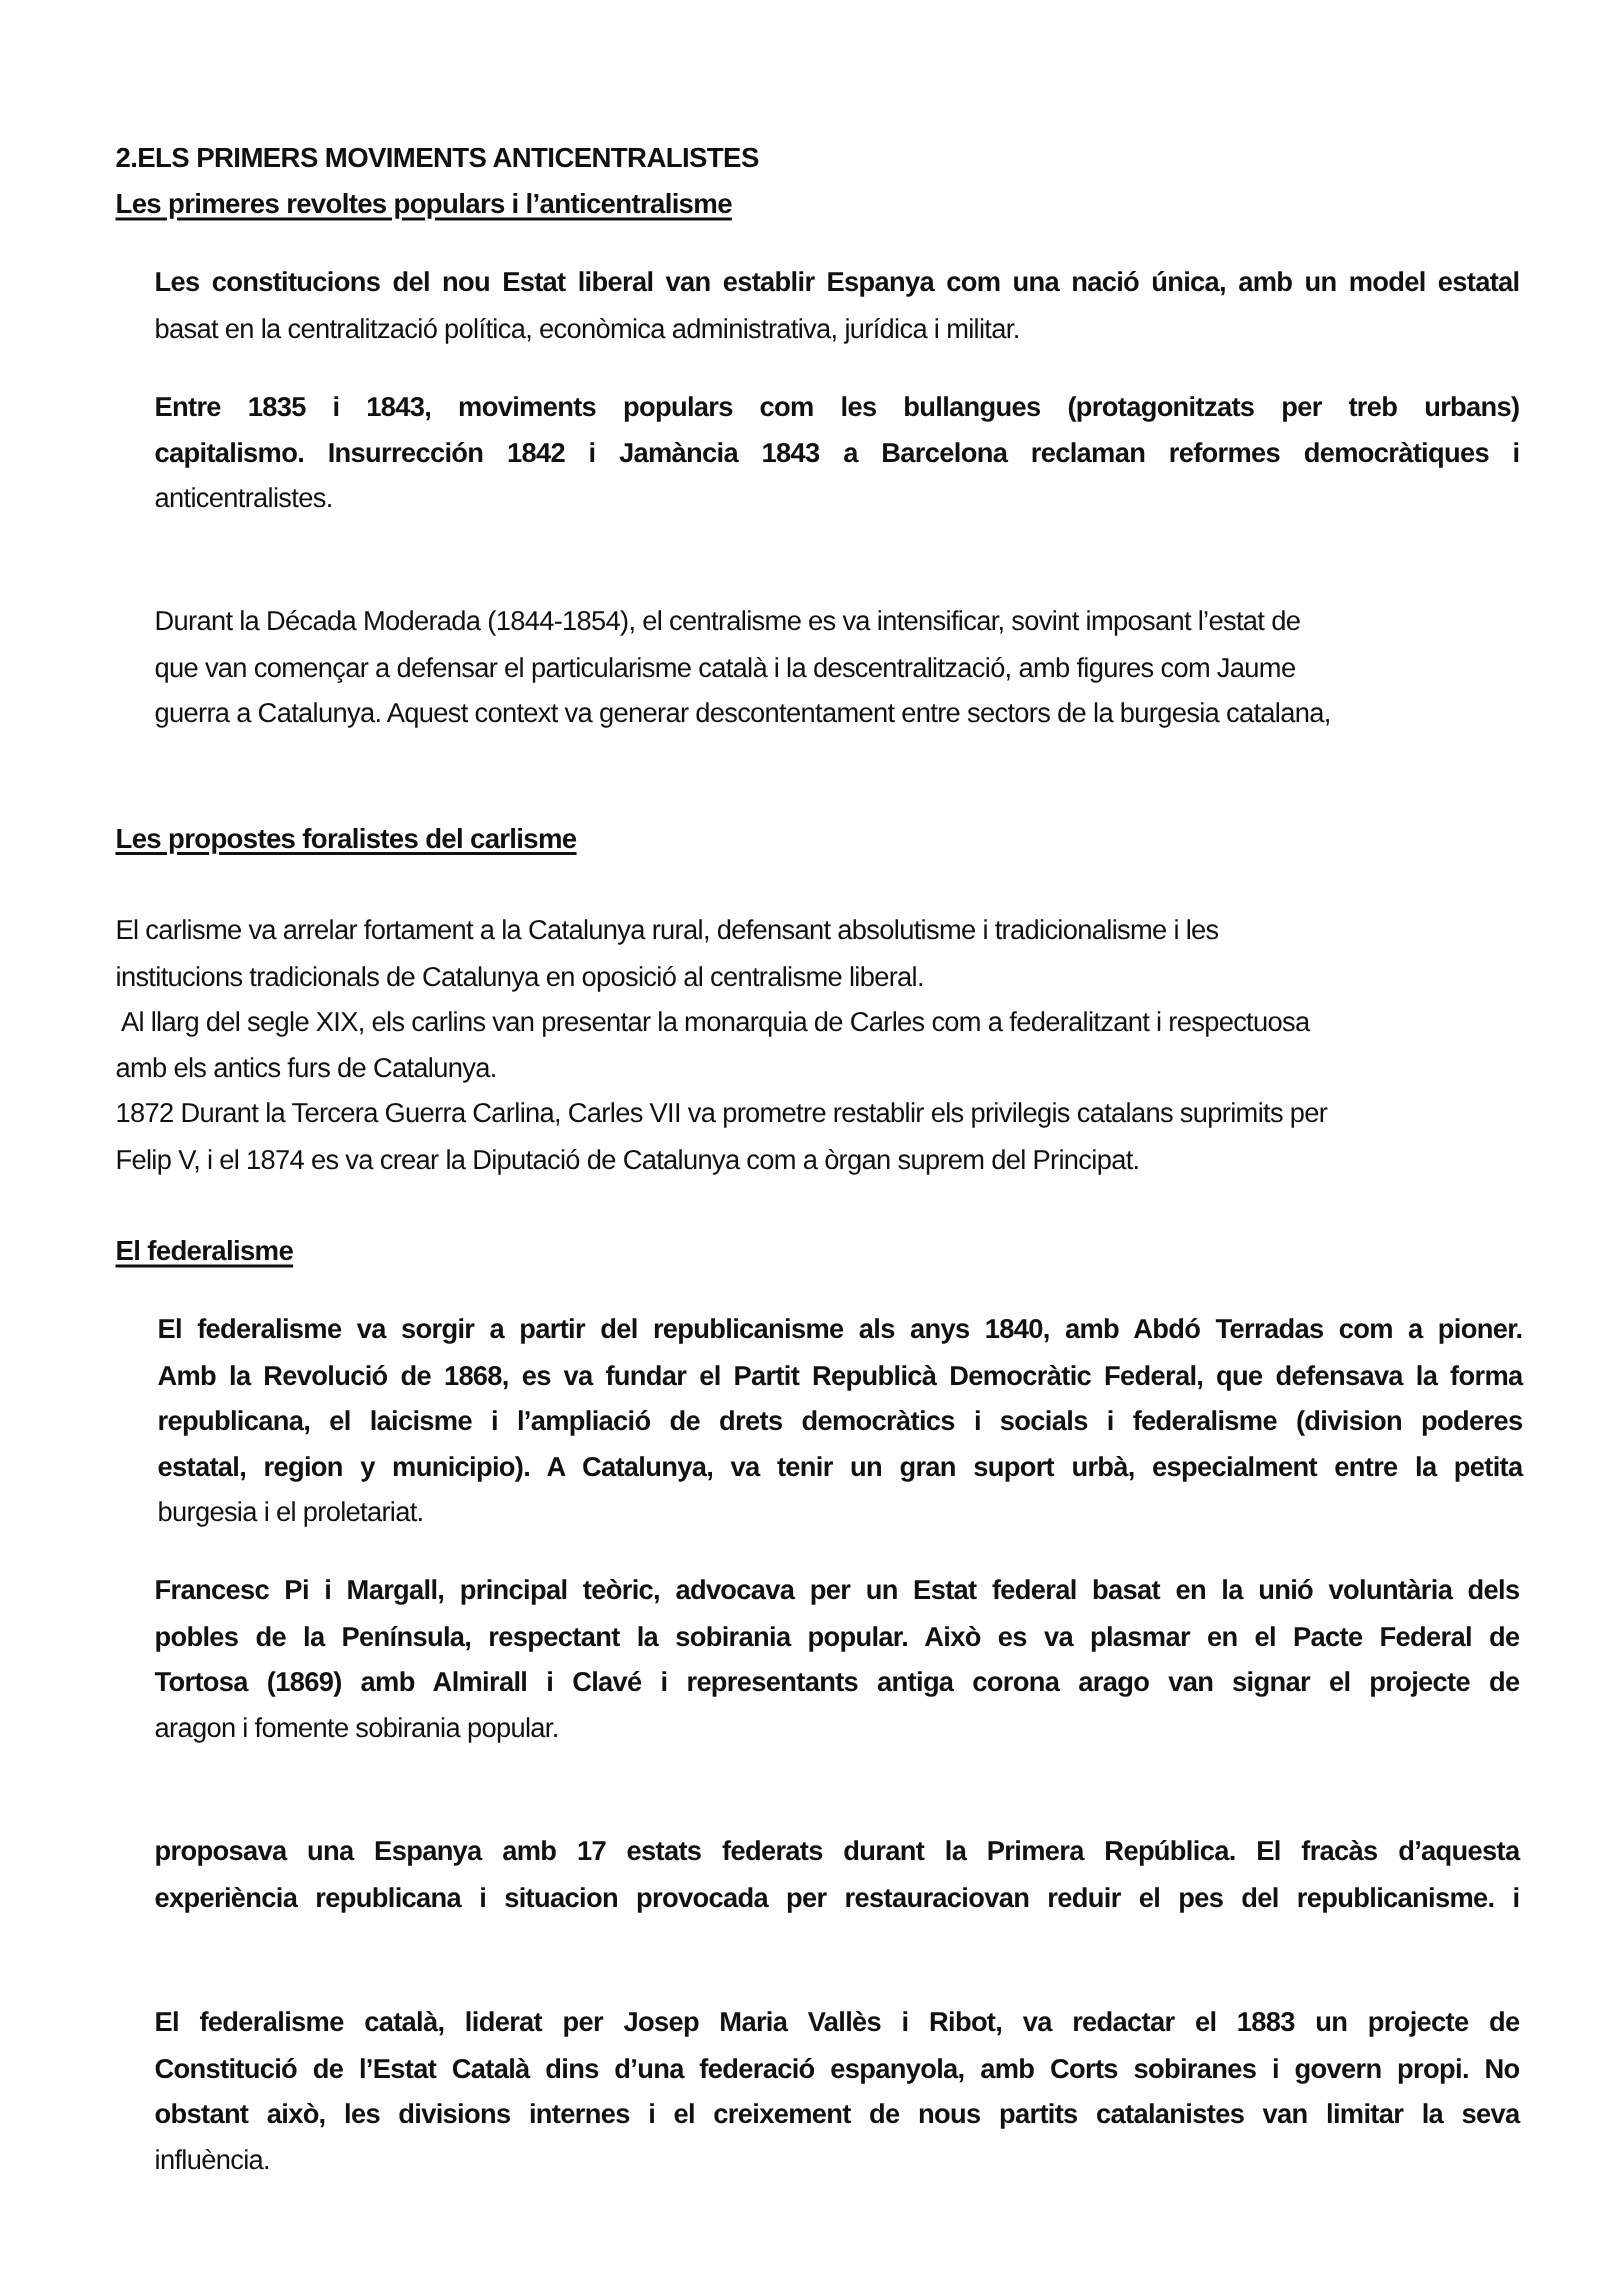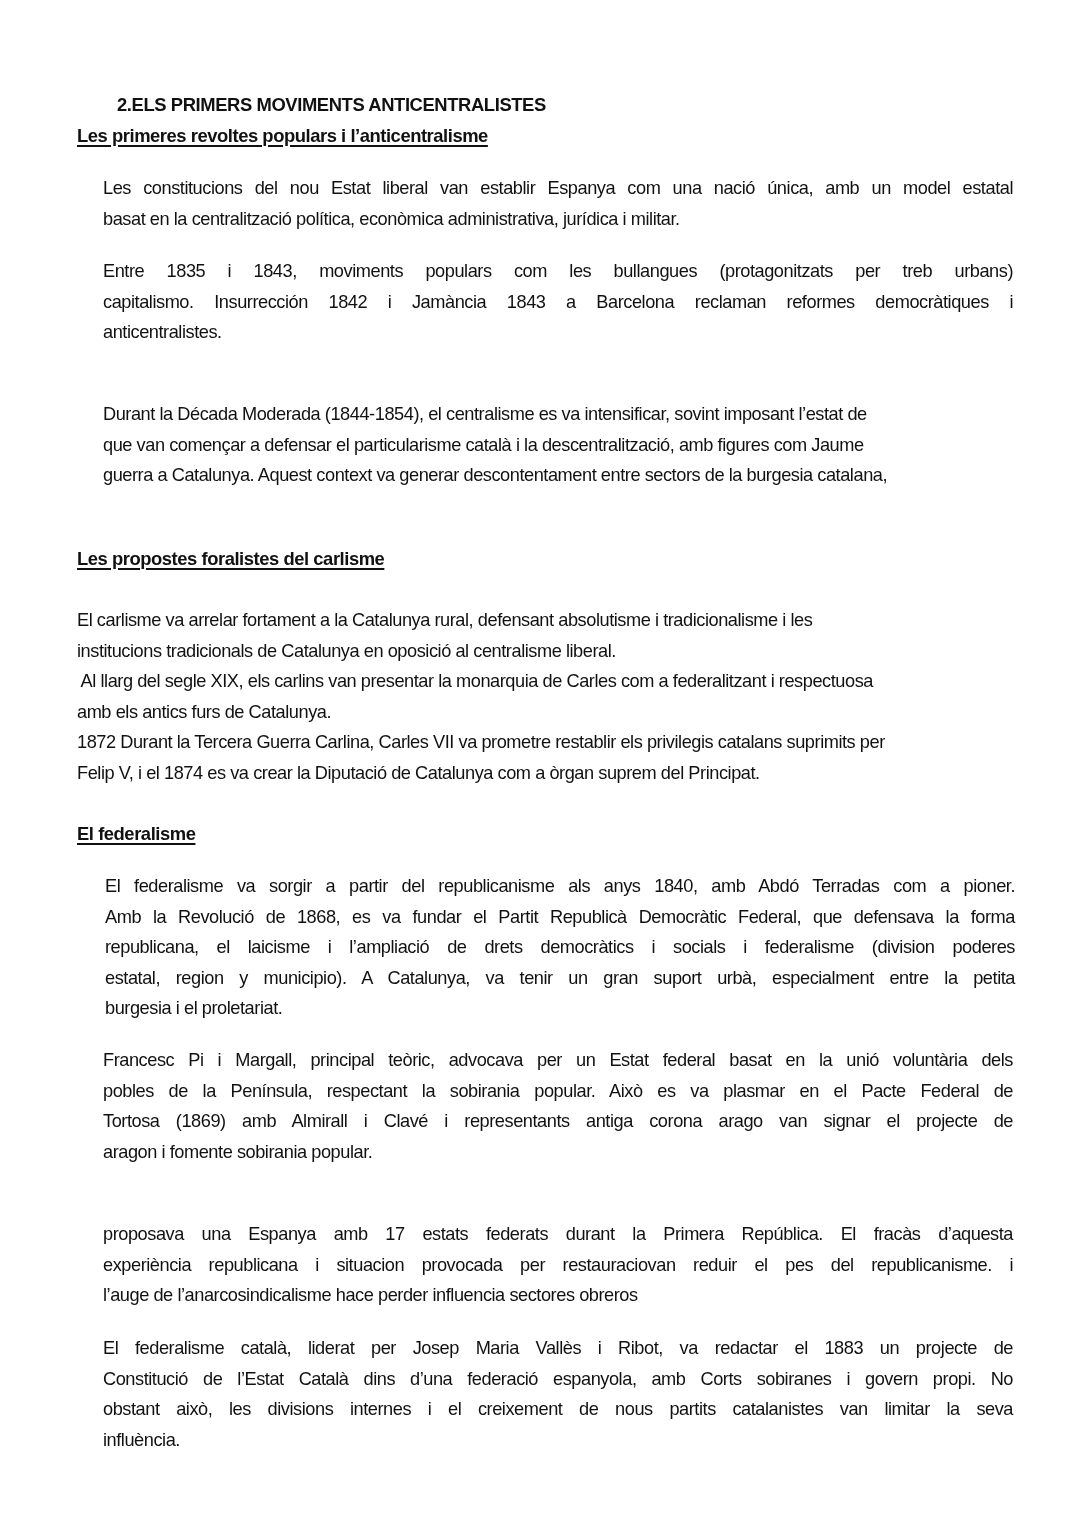--- a/index.html
+++ b/index.html
@@ -44,28 +44,29 @@
   }
   .line {
     display: block;
     white-space: nowrap;
   }
   .jline {
     display: block;
     text-align: justify;
     text-align-last: justify;
     white-space: normal;
+    font-weight: bold;
   }
 </style>
 </head>
 <body>
 
 <div class="page">
 
-  <div class="block title" style="left:77px; top:90px;margin-left:40px;">
+  <div class="block title" style="left:77px; top:90px;">
     <span class="line">2.ELS PRIMERS MOVIMENTS ANTICENTRALISTES</span>
   </div>
 
   <div class="block heading" style="left:77px; top:121px;">
     <span class="line">Les primeres revoltes populars i l’anticentralisme</span>
   </div>
 
   <div class="block" style="left:103px; top:173px; width:910px;">
     <span class="jline">Les constitucions del nou Estat liberal van establir Espanya com una nació única, amb un model estatal</span>
     <span class="line">basat en la centralització  política, econòmica administrativa, jurídica i militar.</span>
@@ -111,21 +112,20 @@
   <div class="block" style="left:103px; top:1045px; width:910px;">
     <span class="jline">Francesc Pi i Margall, principal teòric, advocava per un Estat federal basat en la unió voluntària dels</span>
     <span class="jline">pobles de la Península, respectant la sobirania popular. Això es va plasmar en el Pacte Federal de</span>
     <span class="jline">Tortosa (1869) amb Almirall i Clavé i representants antiga corona arago van signar el projecte de</span>
     <span class="line">aragon i fomente sobirania popular.</span>
   </div>
 
   <div class="block" style="left:103px; top:1219px; width:910px;">
     <span class="jline">proposava una Espanya amb 17 estats federats durant la Primera República. El fracàs d’aquesta</span>
     <span class="jline">experiència republicana i situacion provocada per restauraciovan reduir el pes del republicanisme. i</span>
-    <span class="line">l’auge de l’anarcosindicalisme hace perder influencia sectores obreros</span>
   </div>
 
   <div class="block" style="left:103px; top:1333px; width:910px;">
     <span class="jline">El federalisme català, liderat per Josep Maria Vallès i Ribot, va redactar el 1883 un projecte de</span>
     <span class="jline">Constitució de l’Estat Català dins d’una federació espanyola, amb Corts sobiranes i govern propi. No</span>
     <span class="jline">obstant això, les divisions internes i el creixement de nous partits catalanistes van limitar la seva</span>
     <span class="line">influència.</span>
   </div>
 
 </div>

